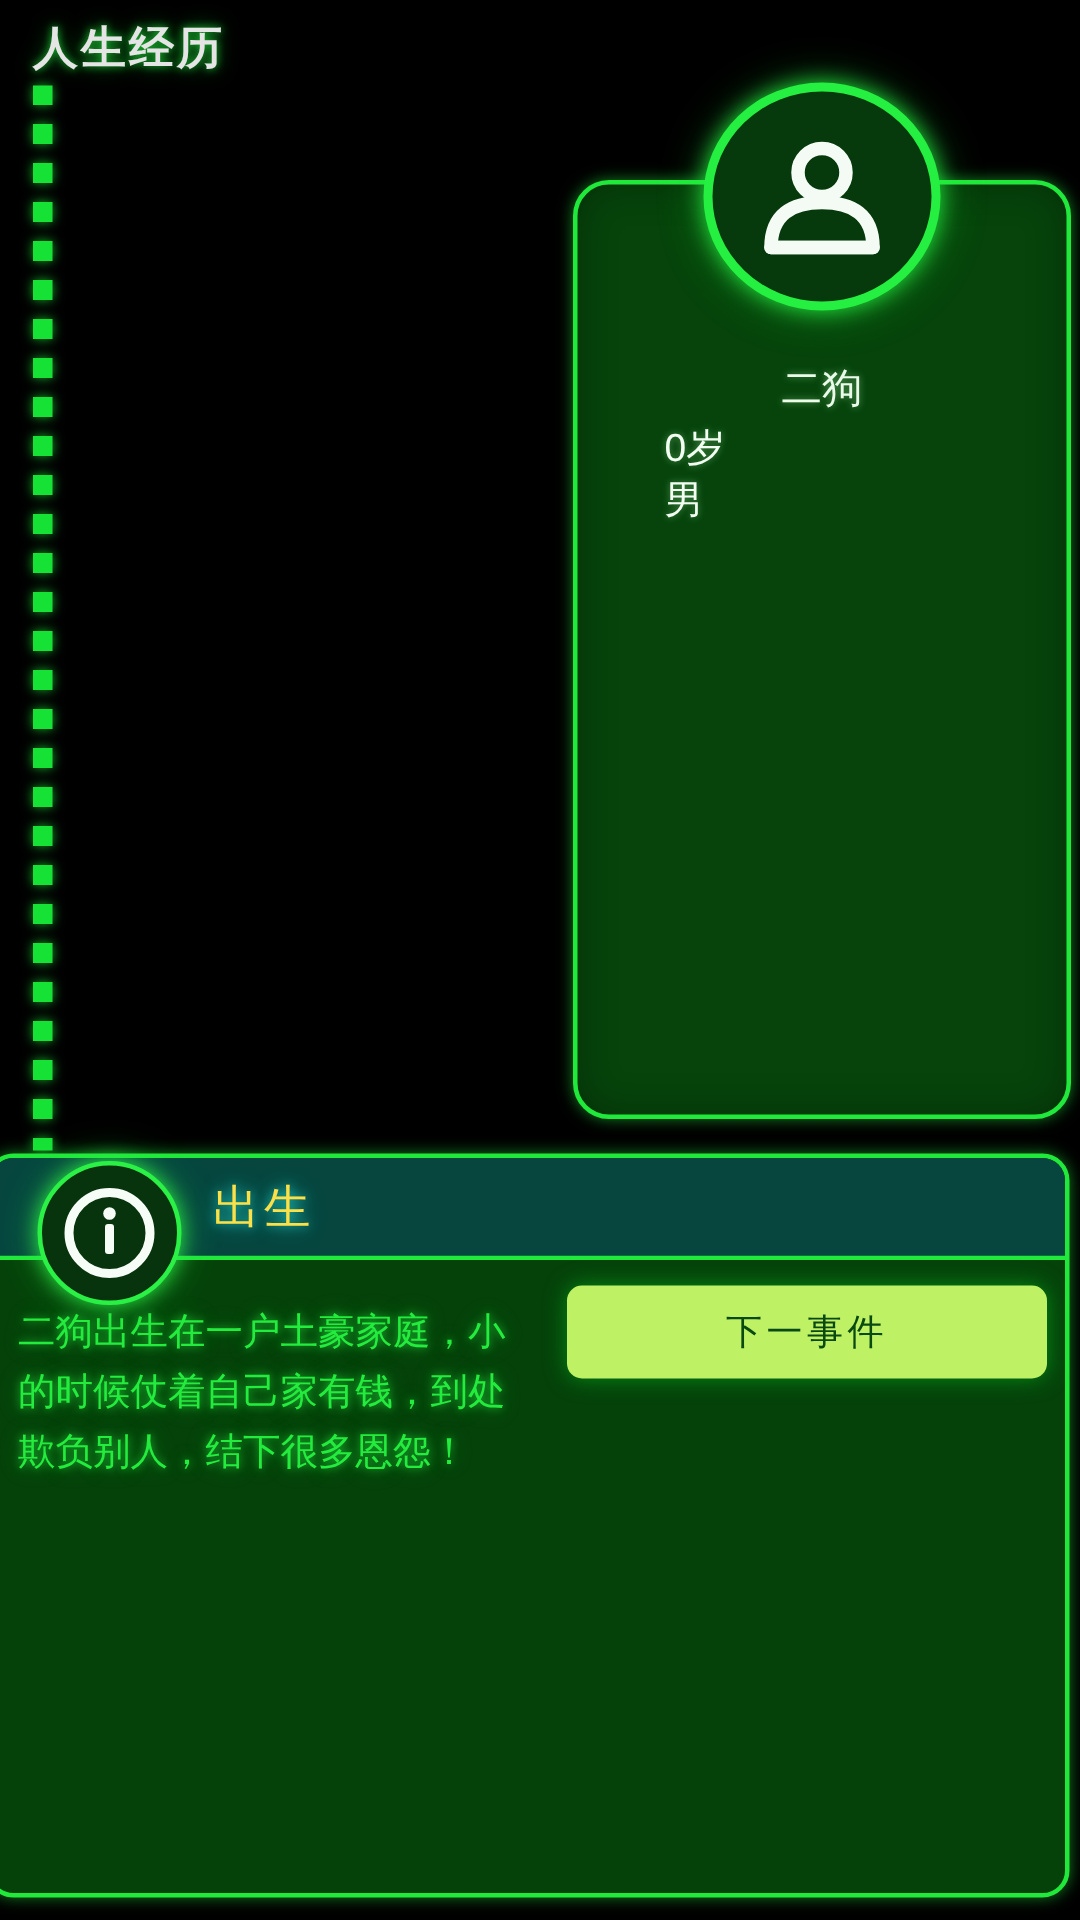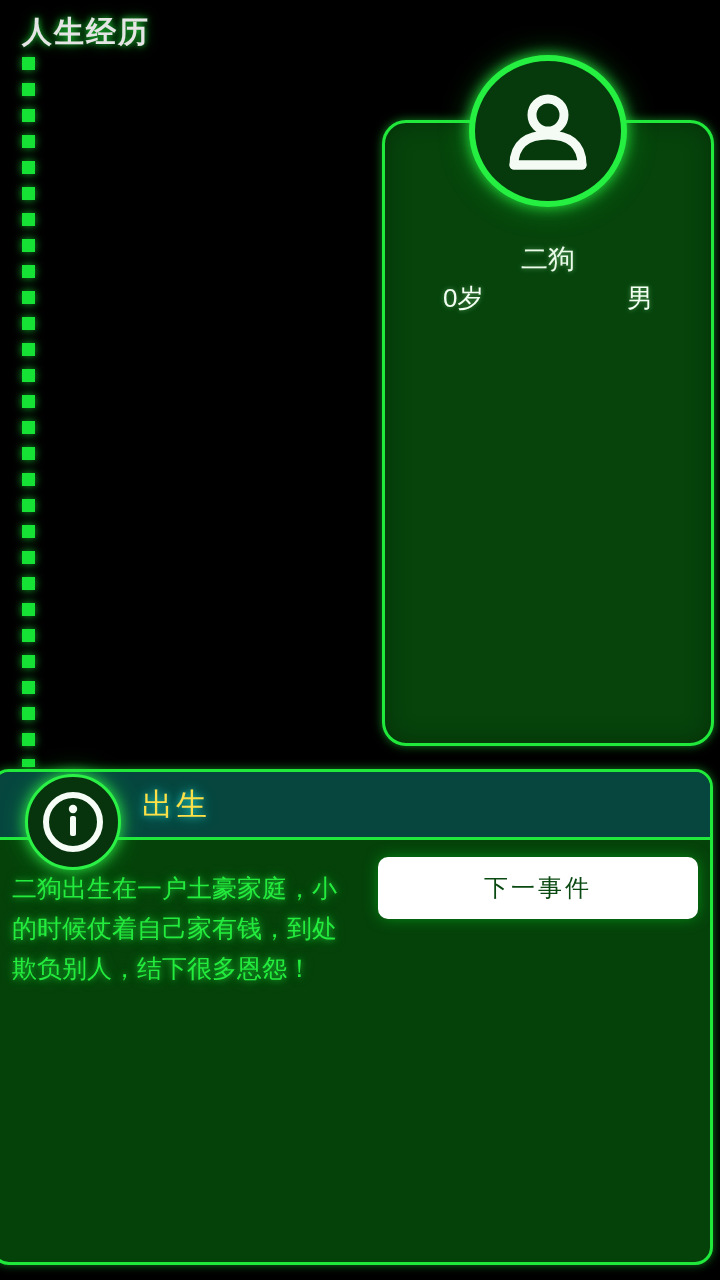--- a/index.html
+++ b/index.html
@@ -96,20 +96,21 @@
   }
 
   #char-stats {
     position: absolute;
     left: 58px;
     right: 58px;
     top: 158px;
     display: flex;
     justify-content: space-between;
     align-items: baseline;
+    flex-direction: column;
   }
 
   .stat-text {
     font-size: 26px;
     color: #f2fff2;
     text-shadow: 0 0 5px rgba(180,255,180,0.45);
   }
 
   
   #event-panel {
@@ -178,21 +179,21 @@
     text-shadow: 0 0 6px rgba(36,236,62,0.75), 0 0 14px rgba(36,236,62,0.35);
     letter-spacing: 0px;
   }
 
   #next-event-button {
     position: absolute;
     left: 384px;
     top: 85px;
     width: 320px;
     height: 62px;
-    background: #ffffff;
+    background: #bef264;
     border: none;
     border-radius: 10px;
     color: #0a4a12;
     font-family: "Liberation Sans", "DejaVu Sans", sans-serif;
     font-size: 24px;
     letter-spacing: 3px;
     cursor: pointer;
     box-shadow: 0 0 14px rgba(5,195,31,0.55);
   }
 </style>

